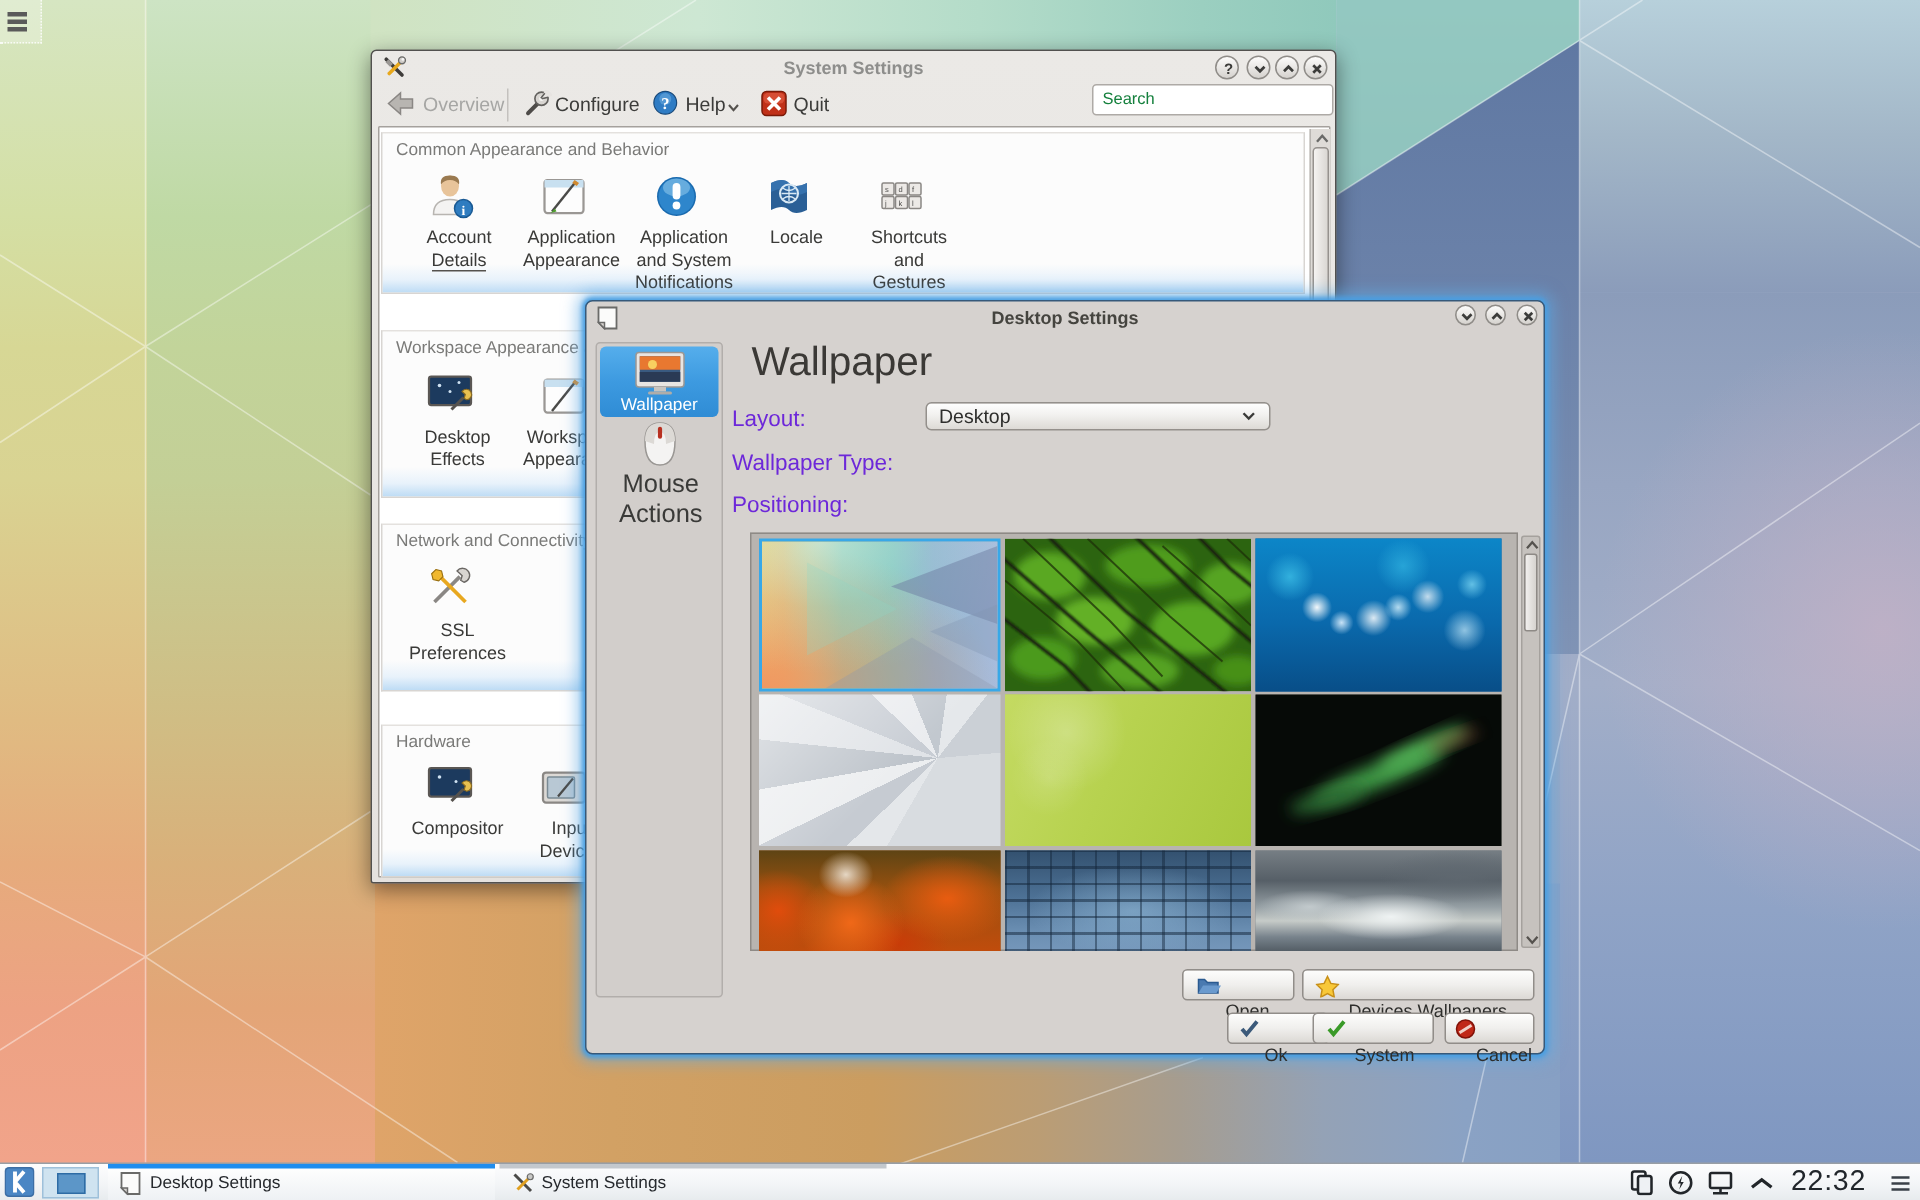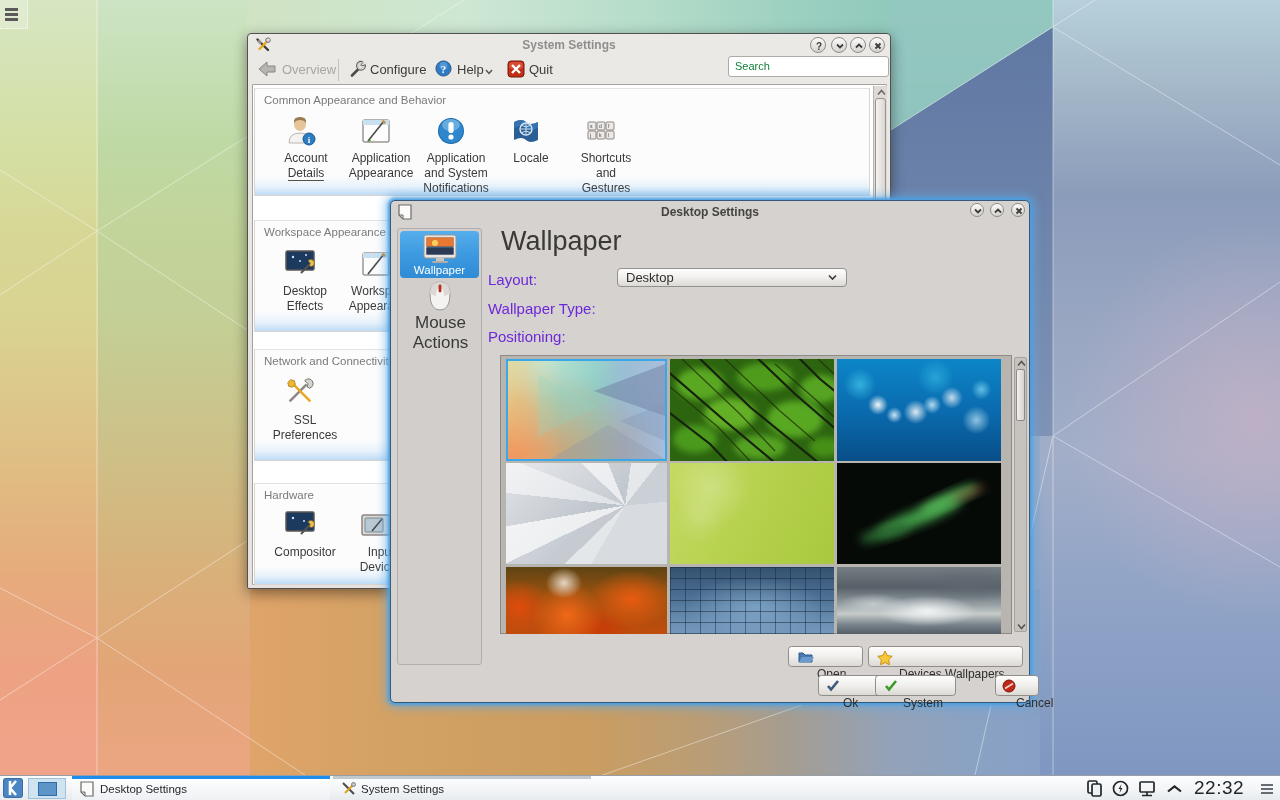--- a/index.html
+++ b/index.html
@@ -487,21 +487,21 @@
         <path d="M2,7 L5,10.5 L12,2" stroke="#3c5a7a" stroke-width="2.6" fill="none"></path>
       </svg>
     <span class="abs" style="left:24px;top:4px">Ok</span>
   </div>
   <div class="btn" style="left:484px;top:474px;width:81px;">
     <svg class="bt" style="left:8px" width="14" height="13" viewBox="0 0 14 13">
         <path d="M2,7 L5,10.5 L12,2" stroke="#3a9a28" stroke-width="2.6" fill="none"></path>
       </svg>
     <span class="abs" style="left:27px;top:4px">System</span>
   </div>
-  <div class="btn" style="left:604px;top:474px;width:44px;">
+  <div class="btn" style="left:572px;top:474px;width:60px;">
     <svg class="bt" style="left:6px" width="14" height="14" viewBox="0 0 14 14">
         <circle cx="7" cy="7" r="6" fill="#c02818" stroke="#801208" stroke-width="1"></circle>
         <path d="M3,9.5 L11,4.5" stroke="#f0d0c8" stroke-width="2"></path>
       </svg>
     <span class="abs" style="left:20px;top:4px">Cancel</span>
   </div>
 </div>
 
 <div id="taskbar">
 

